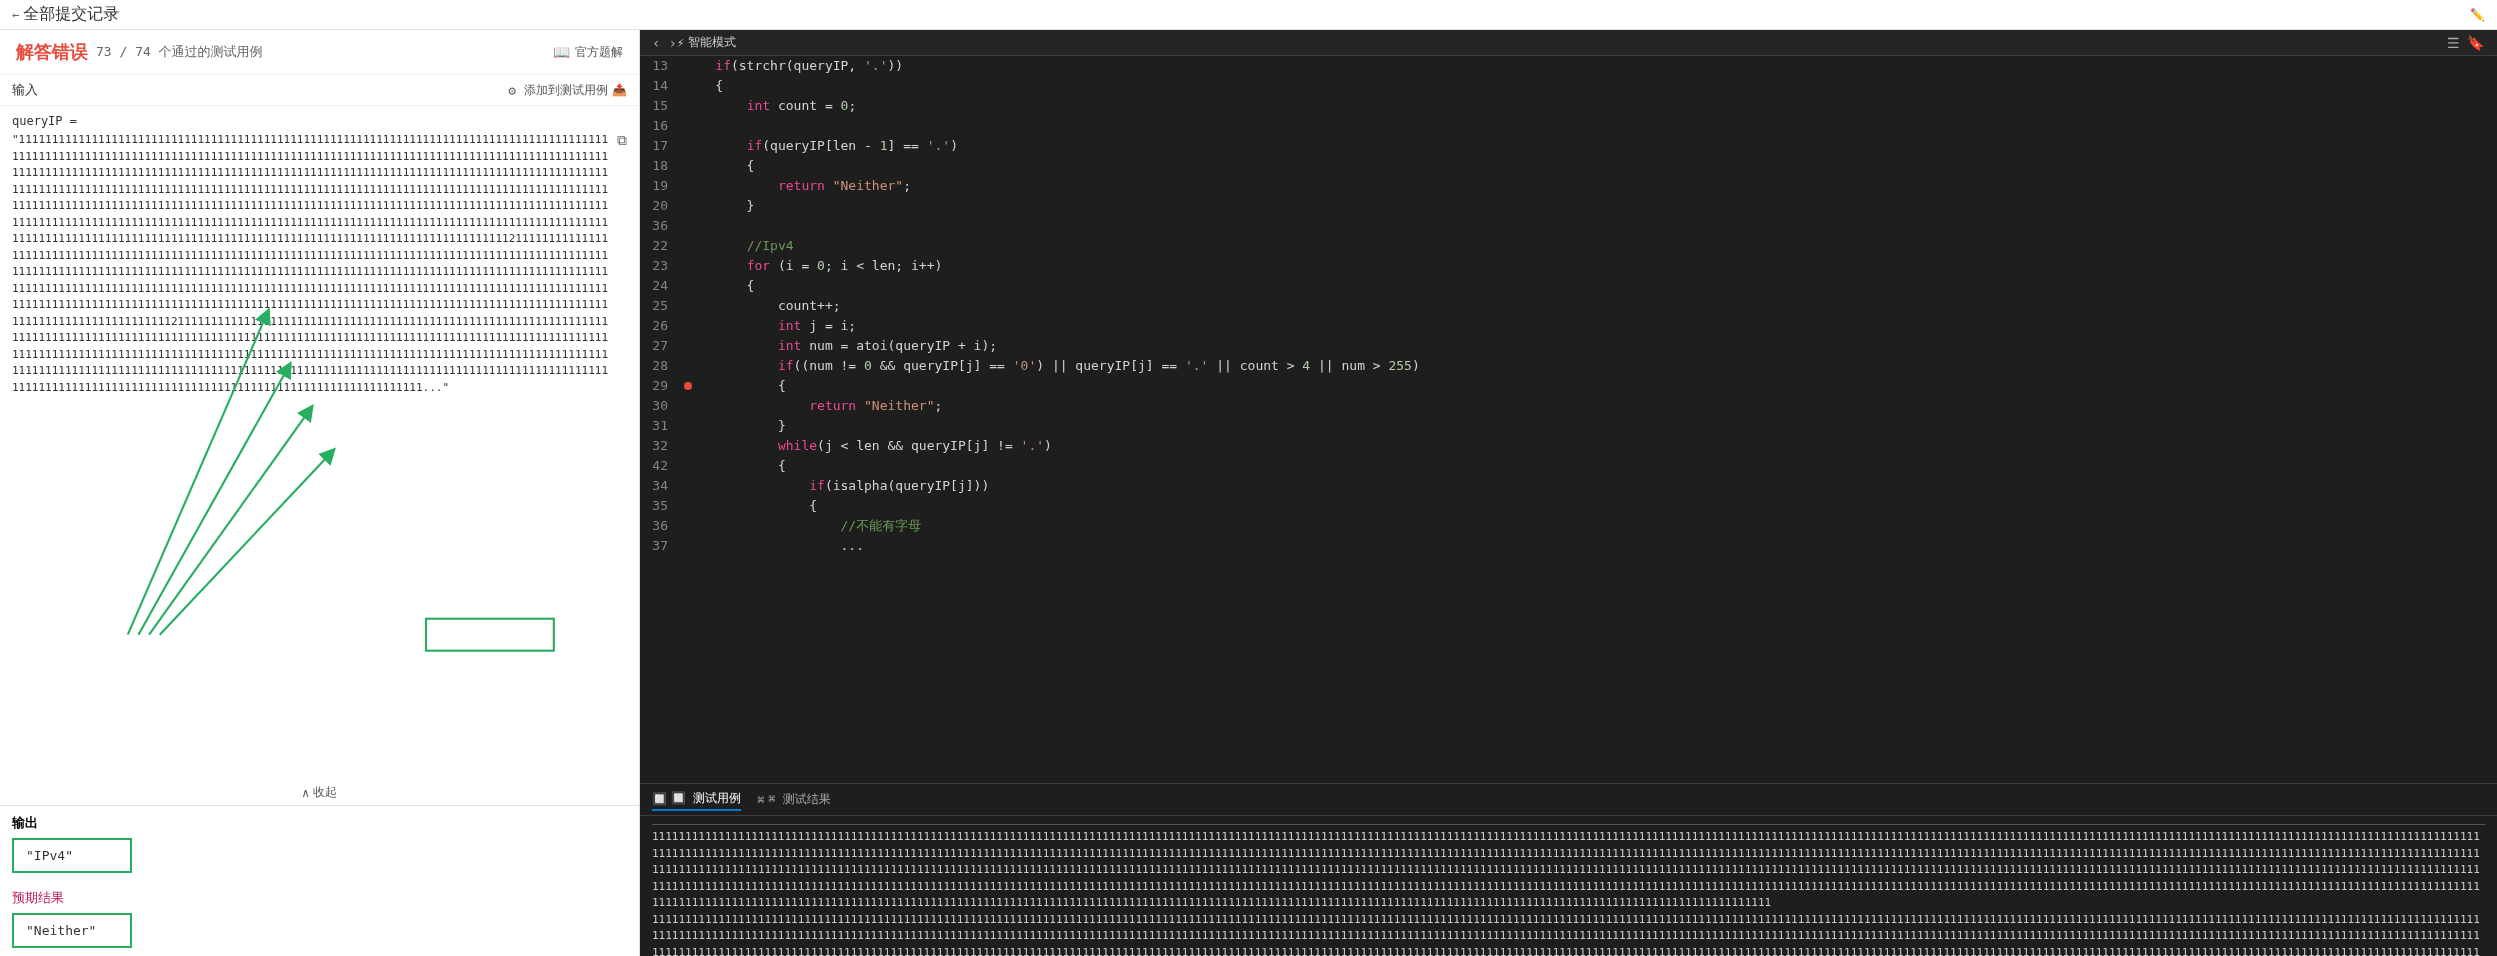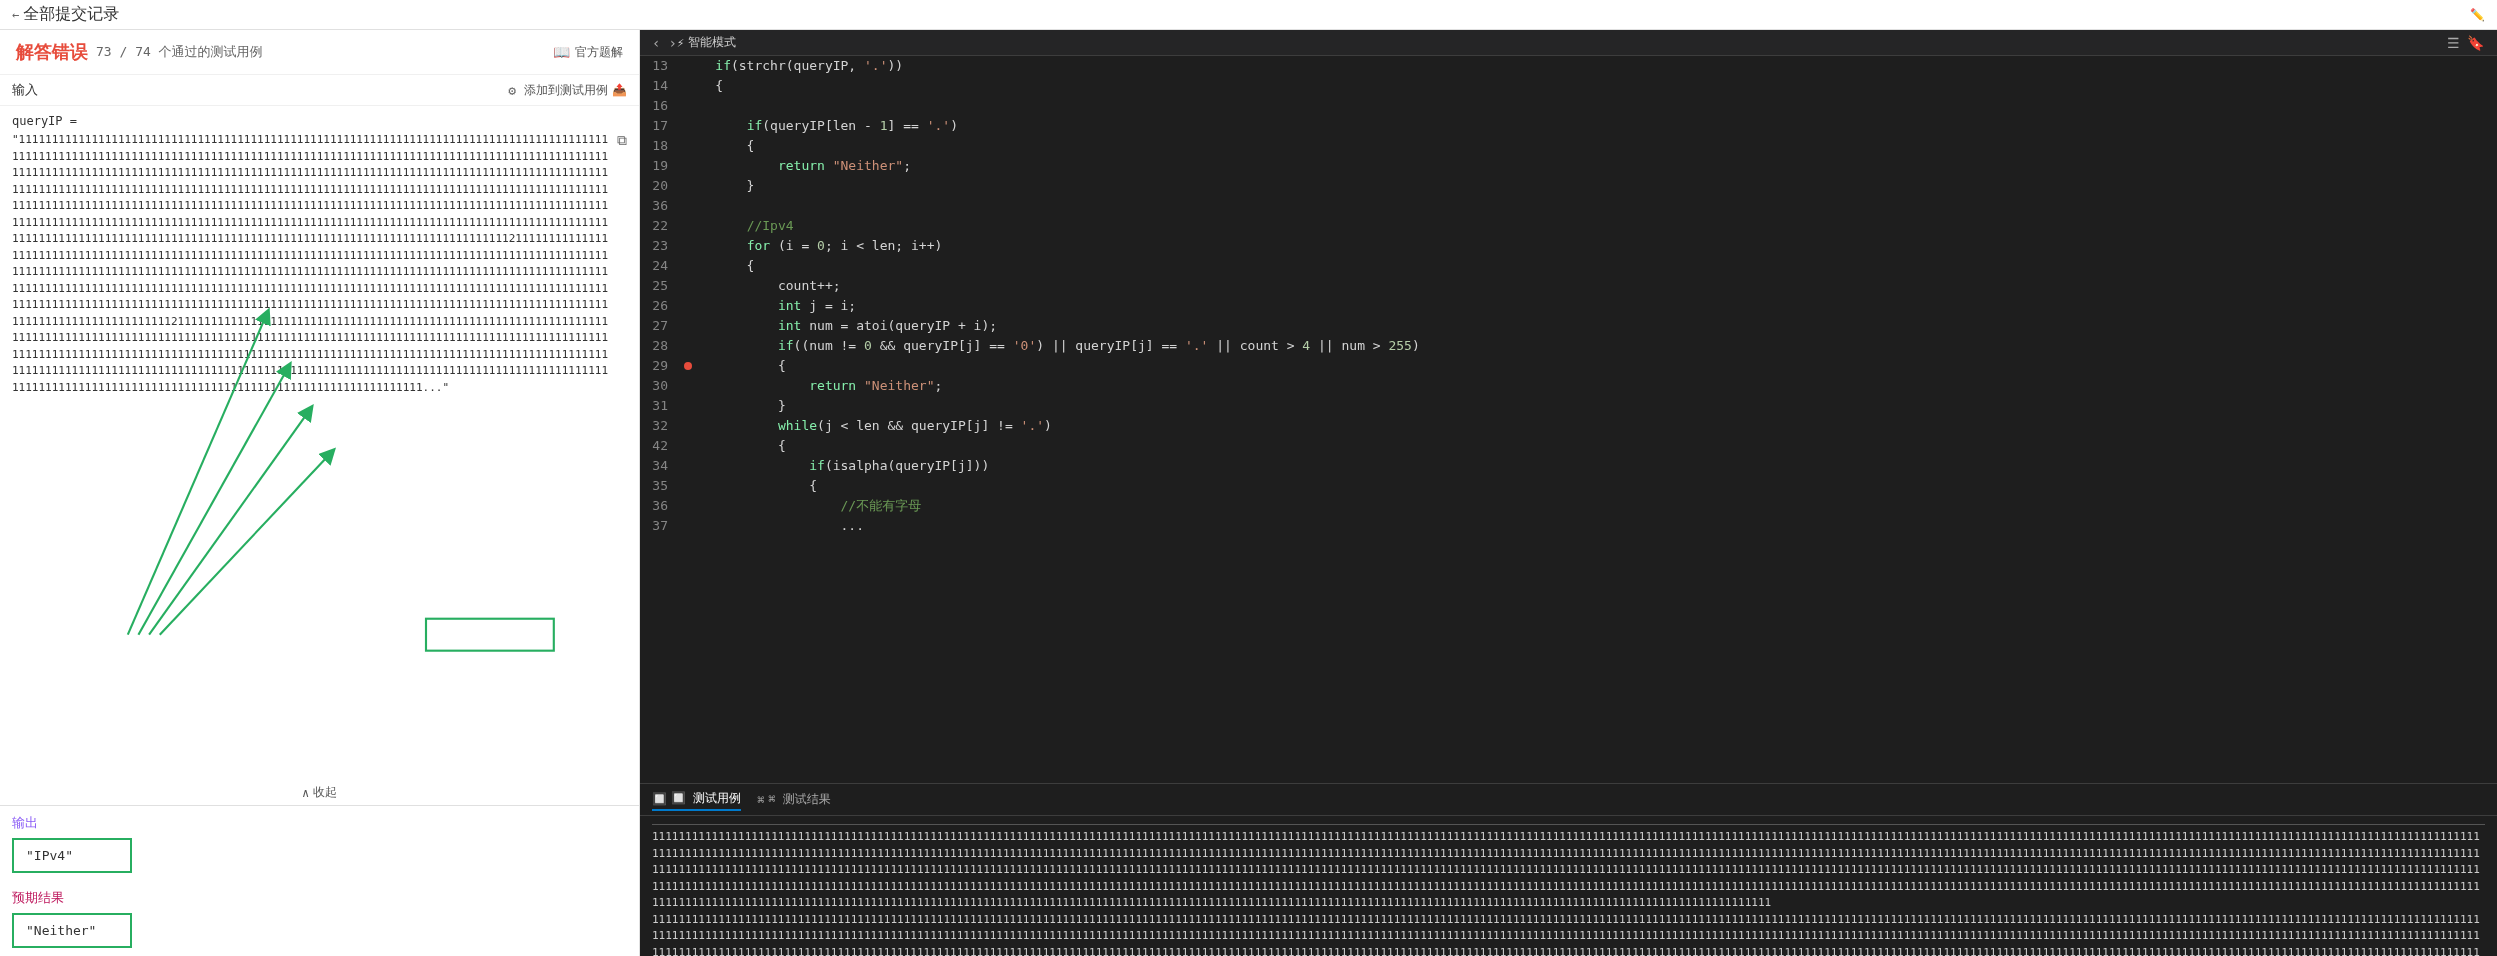--- a/index.html
+++ b/index.html
@@ -28,21 +28,21 @@
     .toolbar-right { display: flex; align-items: center; gap: 8px; }
     .add-test-btn { display: flex; align-items: center; gap: 4px; font-size: 12px; color: #555; cursor: pointer; }
     .copy-icon { cursor: pointer; color: #666; font-size: 14px; }
 
     .input-content { flex: 1; overflow: hidden; padding: 8px 12px; position: relative; }
     .input-var { font-size: 12px; color: #333; margin-bottom: 4px; }
     .input-value { font-size: 11px; color: #333; line-height: 1.5; word-break: break-all; max-height: 280px; overflow: hidden; position: relative; }
     .collapse-btn { display: flex; align-items: center; gap: 4px; justify-content: center; font-size: 12px; color: #555; cursor: pointer; padding: 4px 0; }
 
     .output-section { border-top: 1px solid #e0e0e0; padding: 8px 12px; }
-    .output-label { font-size: 13px; color: #8b5cf6; margin-bottom: 6px; font-weight: 400; }
+    .output-label { font-size: 13px; color: #000000; margin-bottom: 6px; font-weight: 700; }
     .output-box { border: 2px solid #27ae60; padding: 8px 12px; display: inline-block; min-width: 120px; font-size: 13px; color: #333; margin-bottom: 8px; }
     .expected-label { font-size: 13px; color: #be185d; margin-bottom: 6px; font-weight: 500; font-family: Liberation Mono, monospace; }
     .expected-box { border: 2px solid #27ae60; padding: 8px 12px; display: inline-block; min-width: 120px; font-size: 13px; color: #333; }
 
     
     .right-panel { flex: 1; display: flex; flex-direction: column; background: #1e1e1e; color: #d4d4d4; }
 
     .editor-header { display: flex; align-items: center; padding: 4px 12px; background: #252526; border-bottom: 1px solid #3d3d3d; }
     .editor-tabs { display: flex; align-items: center; gap: 8px; }
     .editor-mode { color: #ccc; font-size: 12px; display: flex; align-items: center; gap: 4px; }
@@ -50,21 +50,21 @@
     .editor-action-btn { color: #aaa; cursor: pointer; font-size: 14px; }
 
     .code-area { flex: 1; overflow: auto; padding: 0; background: #1e1e1e; position: relative; }
     .code-line { display: flex; align-items: flex-start; min-height: 20px; }
     .line-number { width: 40px; min-width: 40px; text-align: right; padding-right: 12px; color: #858585; font-size: 13px; user-select: none; line-height: 20px; }
     .line-content { flex: 1; font-size: 13px; line-height: 20px; white-space: pre; padding-left: 4px; }
     .code-line.error-line { position: relative; }
     .error-dot { width: 8px; height: 8px; background: #e74c3c; border-radius: 50%; position: absolute; left: -4px; top: 6px; }
 
     
-    .kw { color: #86efac; }
+    .kw { color: #ec4899; }
     .str { color: #ce9178; }
     .num { color: #b5cea8; }
     .cmt { color: #6a9955; }
 
     .status-bar { background: #007acc; color: #fff; font-size: 11px; padding: 2px 12px; display: flex; justify-content: space-between; }
 
     
     .bottom-panel { background: #1e1e1e; border-top: 1px solid #3d3d3d; min-height: 160px; }
     .bottom-tabs { display: flex; padding: 4px 12px; border-bottom: 1px solid #3d3d3d; gap: 16px; }
     .bottom-tab { color: #aaa; font-size: 12px; cursor: pointer; padding: 2px 0; display: flex; align-items: center; gap: 4px; }
@@ -168,20 +168,24 @@
       <div class="code-line">
         <span class="line-number">13</span>
         <span class="line-content">    <span class="kw">if</span>(strchr(queryIP, <span class="str">'.'</span>))</span>
       </div>
 
       <div class="code-line">
         <span class="line-number">14</span>
         <span class="line-content">    {</span>
       </div>
 
+      <div class="code-line">
+        <span class="line-number">15</span>
+        <span class="line-content">        <span class="kw">int</span> count = <span class="num">0</span>;</span>
+      </div>
 
       <div class="code-line">
         <span class="line-number">16</span>
         <span class="line-content"></span>
       </div>
 
       <div class="code-line">
         <span class="line-number">17</span>
         <span class="line-content">        <span class="kw">if</span>(queryIP[len - <span class="num">1</span>] == <span class="str">'.'</span>)</span>
       </div>

